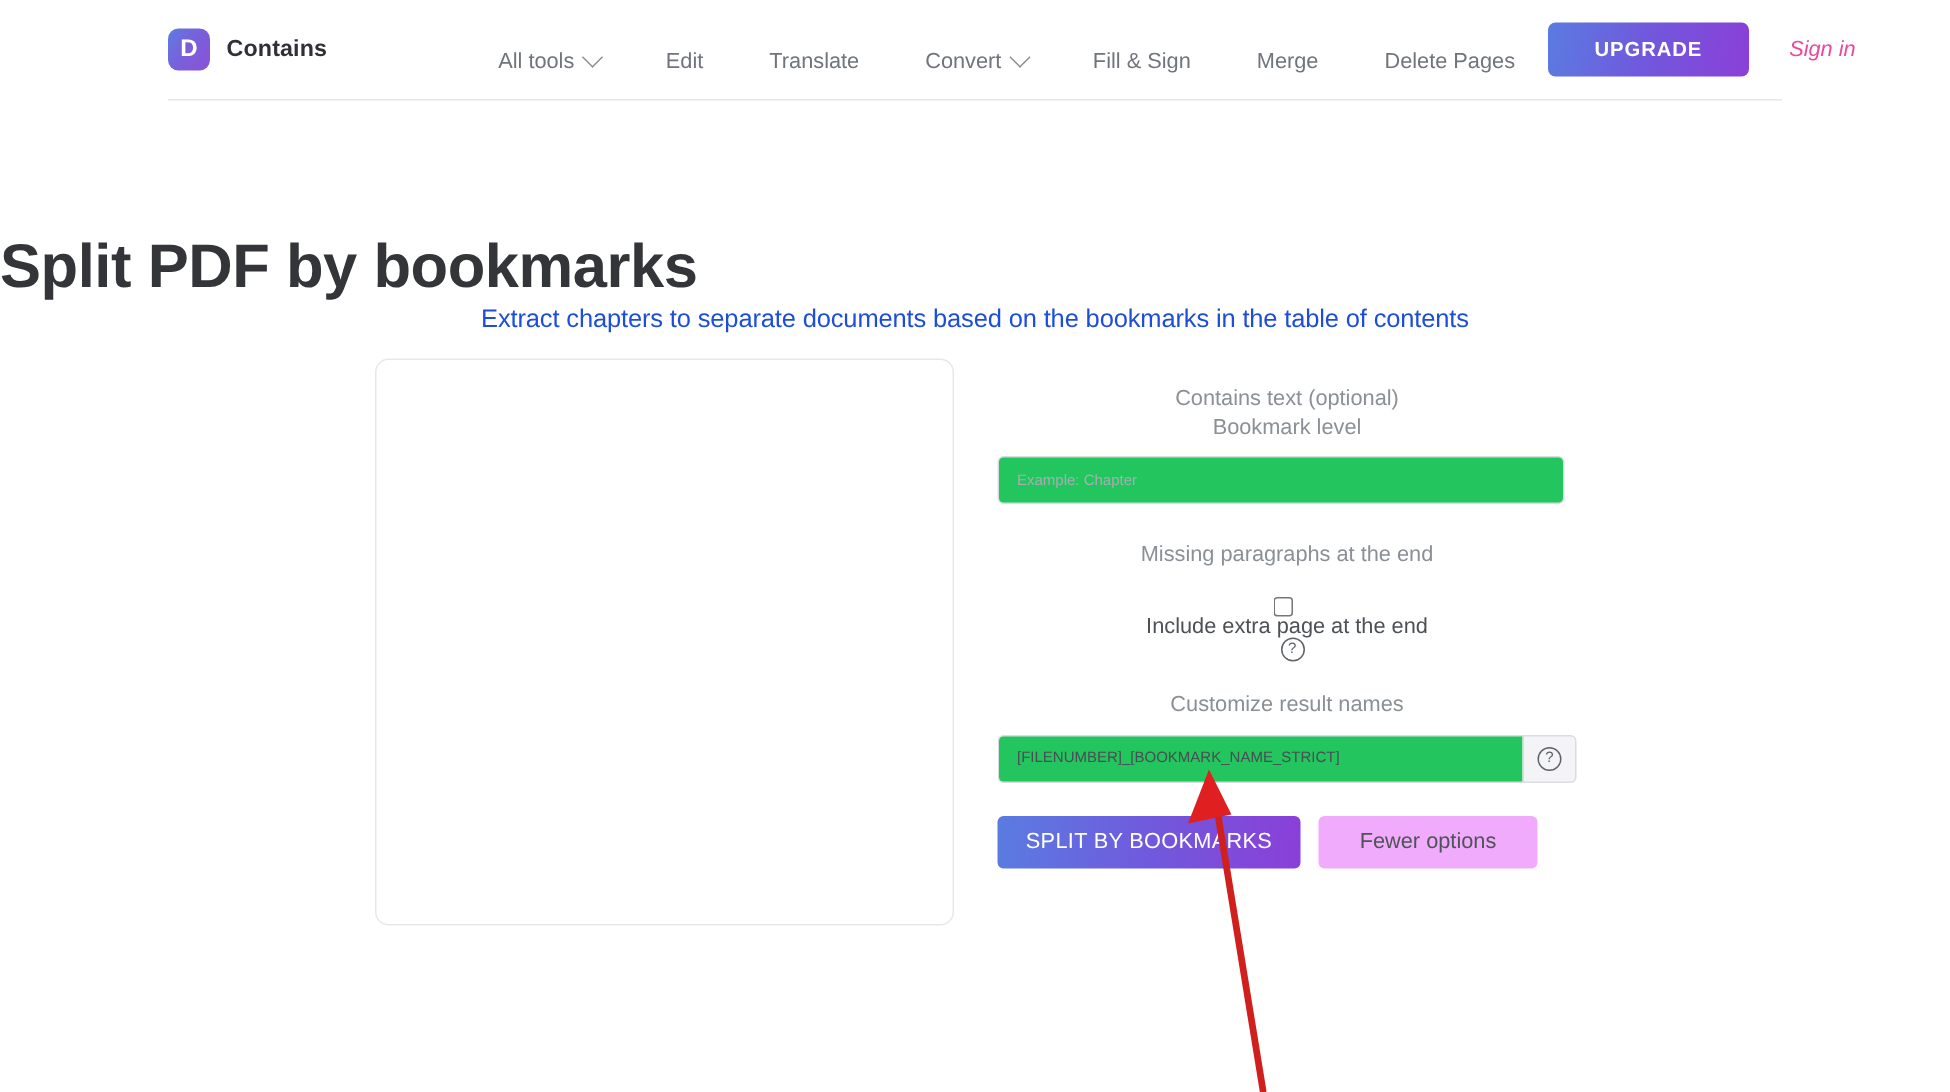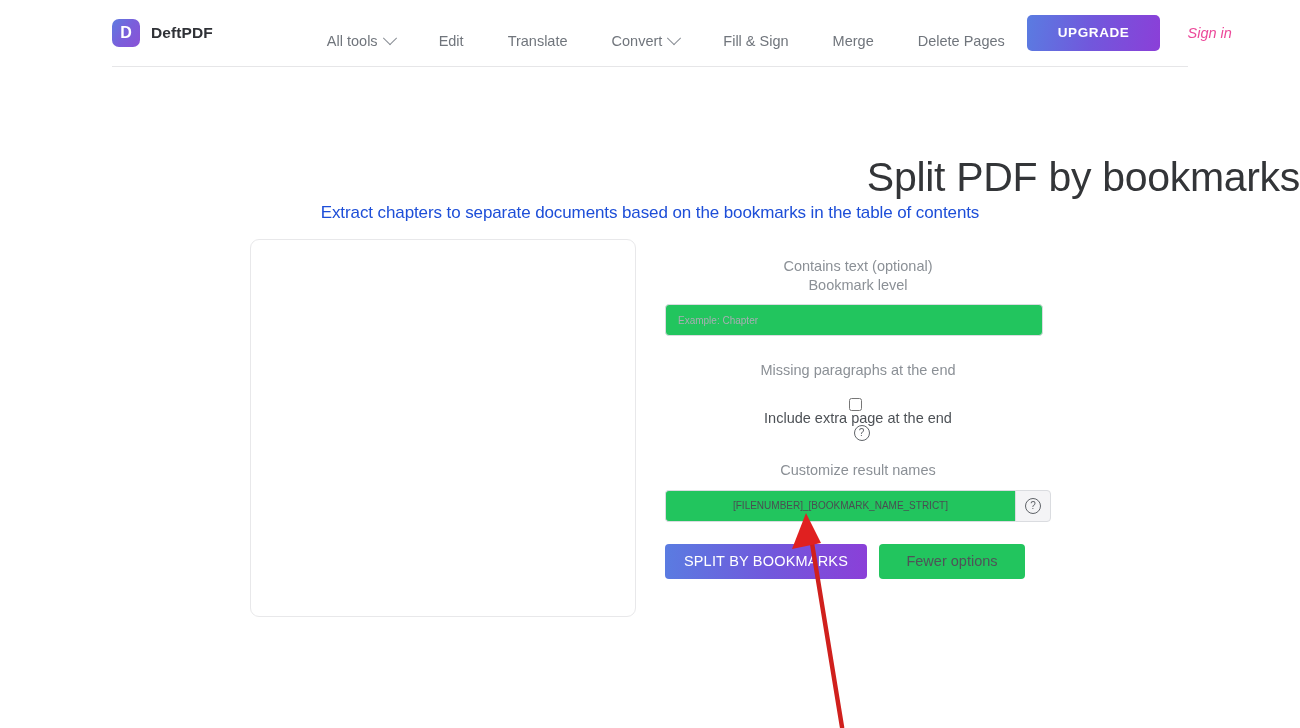--- a/index.html
+++ b/index.html
@@ -117,23 +117,23 @@
     white-space: nowrap;
     font-style: italic;
   }
 
   
   .page-title {
     position: absolute;
     left: 0;
     top: 128px;
     width: 1300px;
-    text-align: right;
+    text-align: left;
     font-size: 41px;
-    font-weight: normal;
+    font-weight: bold;
     color: #333538;
     letter-spacing: -.3px;
     line-height: 1.1;
   }
   .page-subtitle {
     position: absolute;
     left: 0;
     top: 186px;
     width: 1300px;
     text-align: center;
@@ -235,21 +235,20 @@
     margin-top: 12px;
     margin-left: 1px;
     width: 386px;
     box-sizing: border-box;
   }
   .input-group .text-input {
     width: 350px;
     margin: 0;
     border-radius: 4px 0 0 4px;
     border-right: none;
-    text-align: center;
   }
   .input-addon {
     width: 36px;
     height: 32px;
     box-sizing: border-box;
     border: 1px solid #dadce0;
     border-radius: 0 4px 4px 0;
     background: #f4f4f6;
     display: flex;
     align-items: center;
@@ -276,21 +275,21 @@
     font-size: 14.5px;
     letter-spacing: .2px;
     cursor: pointer;
     line-height: 1;
   }
   .btn-secondary {
     width: 146px;
     height: 35px;
     border: none;
     border-radius: 4px;
-    background: #22c55e;
+    background: #f0abfc;
     color: #4f5358;
     font-family: "Liberation Sans", sans-serif;
     font-size: 14.5px;
     cursor: pointer;
     line-height: 1;
   }
 
   
   .annotation-arrow {
     position: absolute;
@@ -302,21 +301,21 @@
   }
 </style>
 </head>
 <body>
 
 <div class="navbar">
   <div class="nav-inner">
 
     <a class="brand" href="#">
       <span class="brand-mark">D</span>
-      <span class="brand-name">DeftPDF</span>
+      <span class="brand-name">Contains</span>
     </a>
 
     <div class="nav-links">
       <a class="nav-link" href="#">
         <span>All tools</span>
         <span class="caret"></span>
       </a>
       <a class="nav-link" href="#">
         <span>Edit</span>
       </a>

